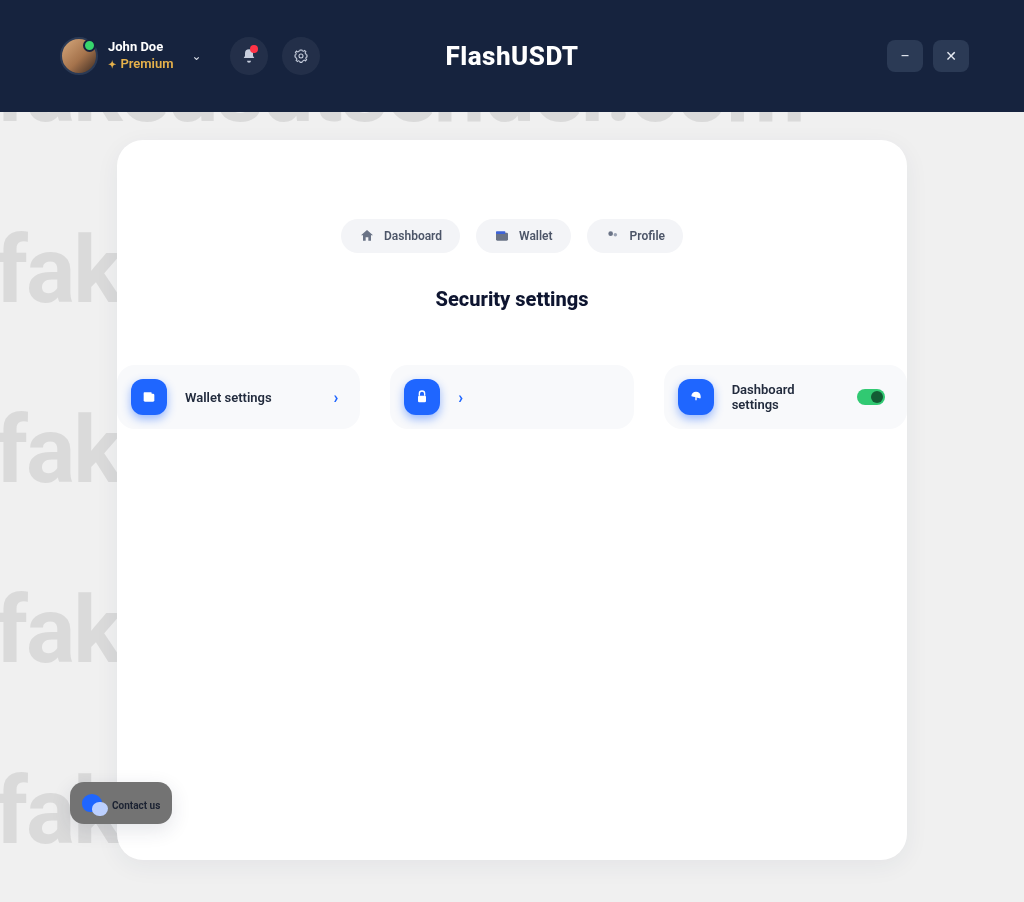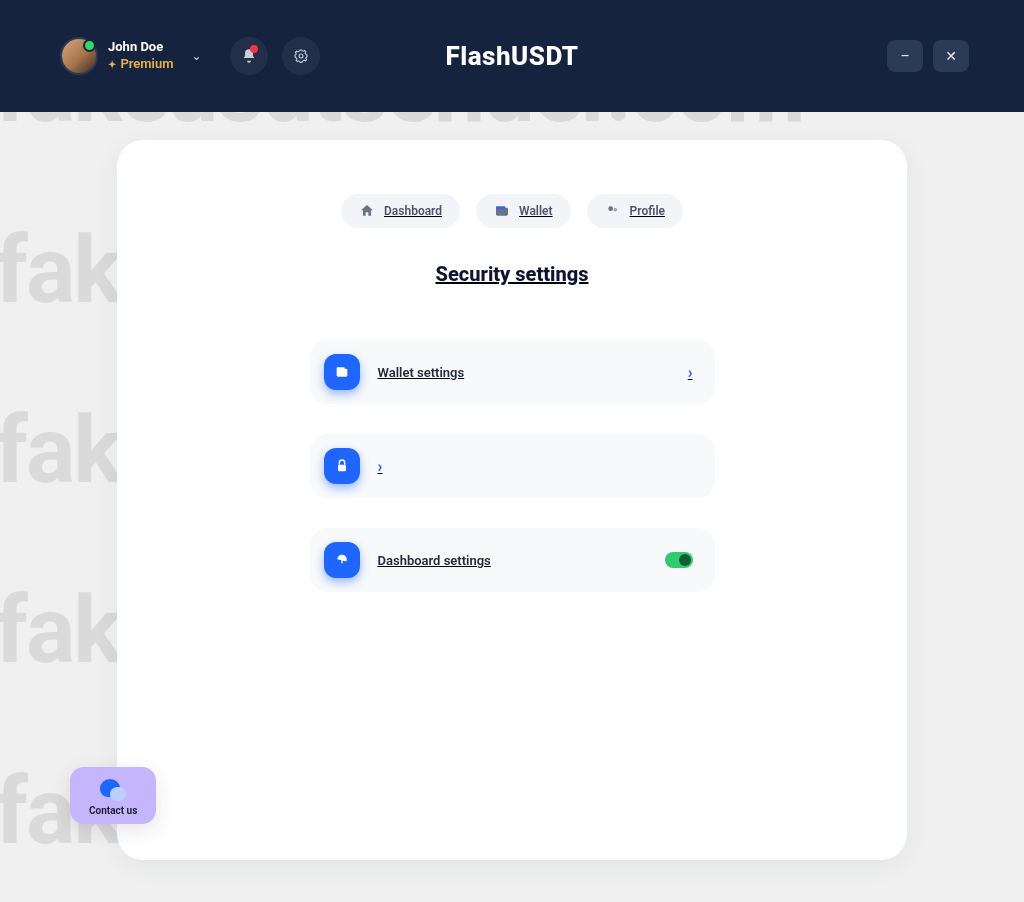--- a/index.html
+++ b/index.html
@@ -47,31 +47,31 @@
   .win-btn {
     width:36px; height:32px; border-radius:8px; background:#2b3a55;
     display:flex; align-items:center; justify-content:center; color:#e7ebf3;
     font-size:14px; cursor:pointer;
   }
   
   .stage { padding:28px 60px 0; }
   .card {
     background:#fff; width:790px; margin:0 auto; min-height:720px;
     border-radius:26px; box-shadow:0 6px 24px rgba(40,50,80,0.06);
-    padding:54px 0 40px; position:relative; z-index:6;text-decoration:underline;
+    padding:79px 0 40px; position:relative; z-index:6;
   }
   .tabs { display:flex; gap:16px; justify-content:center; margin-bottom:34px;}
   .tab-pill {
     background:#f3f4f7; border-radius:20px; padding:9px 18px;
     display:flex; align-items:center; gap:9px; font-size:12px; font-weight:600;
     color:#4c5568; cursor:pointer;
   }
   .tab-ico{ width:16px; height:16px; display:inline-flex; align-items:center; justify-content:center;}
   .page-title{ text-align:center; font-size:20px; font-weight:800; color:#0e1530; margin-bottom:54px;}
-  .settings-list{ display:flex; flex-direction:column; gap:30px; align-items:center;}
+  .settings-list{ display:flex; flex-direction:row; gap:30px; align-items:center;}
   .setting-row{
     width:405px; background:#f8f9fb; border-radius:18px; padding:14px 22px 14px 14px;
     display:flex; align-items:center; gap:18px; cursor:pointer;
   }
   .setting-icon{
     width:36px; height:36px; border-radius:12px; background:#1f66ff;
     box-shadow:0 4px 10px rgba(31,102,255,0.45);
     display:flex; align-items:center; justify-content:center;
   }
   .setting-icon svg{ width:16px; height:16px; fill:#fff;}
@@ -79,23 +79,23 @@
   .chev-right{ color:#1f66ff; font-weight:800; font-size:16px;}
   .toggle{
     width:28px; height:16px; background:#31c972; border-radius:10px; position:relative;
   }
   .toggle::after{
     content:""; position:absolute; right:2px; top:2px; width:12px; height:12px; background:#135c34; border-radius:50%;
   }
   
   .contact-chip{
     position:absolute; left:70px; bottom:78px; z-index:20;
-    background:#c4b5fd; border-radius:14px; padding:12px 19px 8px;
+    background:#737373; border-radius:14px; padding:12px 12px 8px;
     box-shadow:0 6px 20px rgba(30,40,70,0.12);
-    display:flex; flex-direction:column; align-items:center; gap:4px; cursor:pointer;
+    display:flex; flex-direction:row; align-items:center; gap:4px; cursor:pointer;
   }
   .contact-chip .bubble{ position:relative; width:26px; height:22px;}
   .bubble .b1{ position:absolute; left:0; top:0; width:20px; height:18px; background:#1f66ff; border-radius:50% 50% 50% 8px;}
   .bubble .b2{ position:absolute; right:0; bottom:0; width:16px; height:14px; background:#bcd0ff; border-radius:50% 50% 8px 50%;}
   .contact-chip .clabel{ font-size:10px; font-weight:700; color:#1b2232;}
 </style>
 </head>
 <body>
 
 <div class="watermark">

